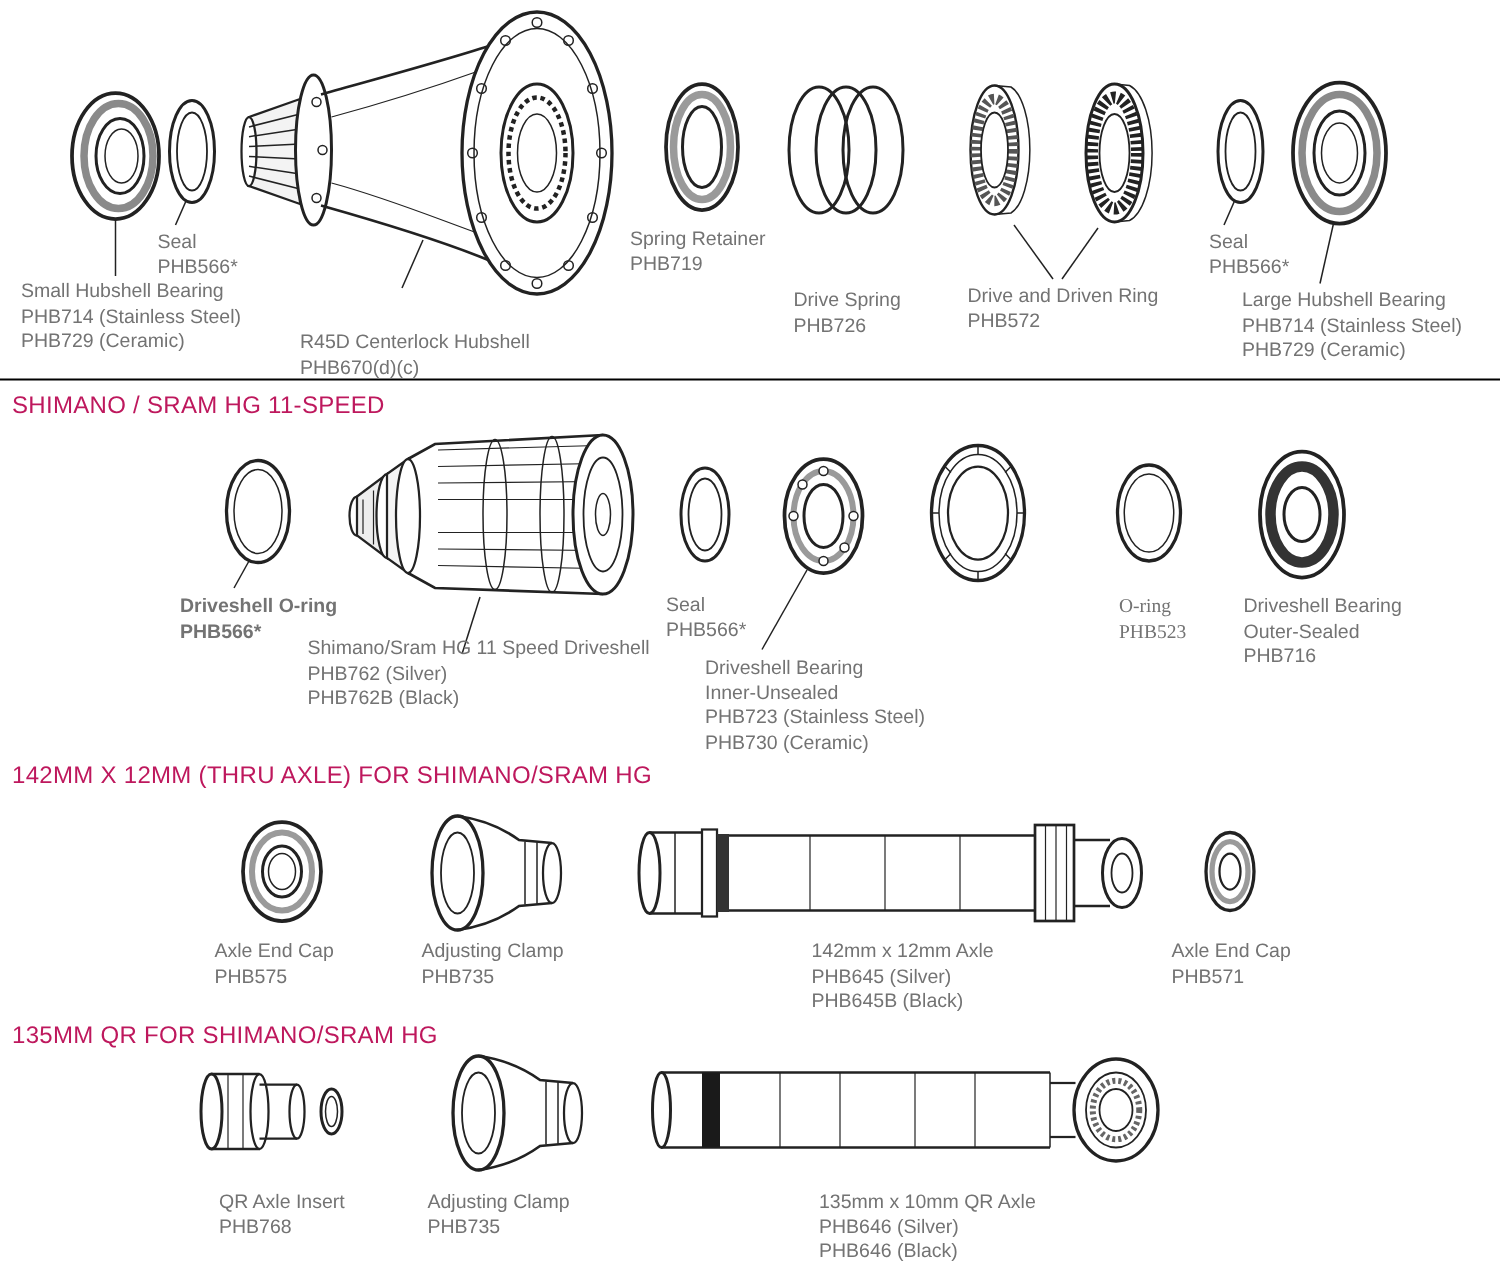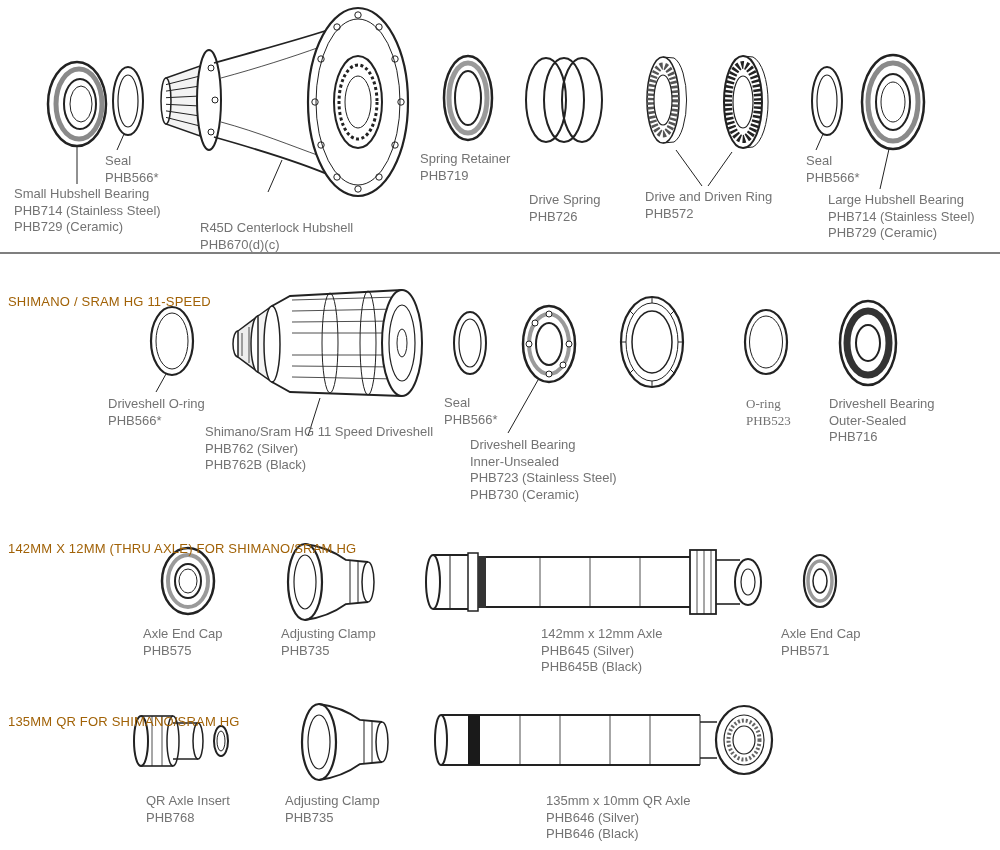--- a/index.html
+++ b/index.html
@@ -1,20 +1,20 @@
 <!DOCTYPE html>
 <html><head>
 <meta charset="utf-8">
 <style>
   html,body{margin:0;padding:0;background:#fff;}
   .stage{position:relative;width:1000px;height:850px;background:#fff;overflow:hidden;
          font-family:"Liberation Sans",sans-serif;color:#1a1a1a;}
   svg{position:absolute;left:0;top:0;}
   .label{position:absolute;font-size:13px;line-height:1.28;white-space:pre-line;color:#737373;}
-  .section-title{position:absolute;font-size:13px;letter-spacing:.2px;color:#a16207;margin-top:32px;}
+  .section-title{position:absolute;font-size:16px;letter-spacing:.2px;color:#be185d;}
 </style>
 </head>
 <body>
 
 <div class="stage">
 
 <svg width="1000" height="850" viewBox="0 0 1000 850">
   <g fill="none" stroke="#222" stroke-width="1.5">
 
     <g>
@@ -283,21 +283,21 @@
 <div class="label" style="left:645px;top:189px;">Drive and Driven Ring
 PHB572</div>
 <div class="label" style="left:806px;top:153px;">Seal
 PHB566*</div>
 <div class="label" style="left:828px;top:192px;">Large Hubshell Bearing
 PHB714 (Stainless Steel)
 PHB729 (Ceramic)</div>
 
 <div class="section-title" style="left:8px;top:262px;">SHIMANO / SRAM HG 11-SPEED</div>
 
-<div class="label" style="left:108px;top:396px;">Driveshell O-ring
+<div class="label" style="left:120px;top:396px;font-weight:bold;">Driveshell O-ring
 PHB566*</div>
 <div class="label" style="left:205px;top:424px;">Shimano/Sram HG 11 Speed Driveshell
 PHB762 (Silver)
 PHB762B (Black)</div>
 <div class="label" style="left:444px;top:395px;">Seal
 PHB566*</div>
 <div class="label" style="left:470px;top:437px;">Driveshell Bearing
 Inner-Unsealed
 PHB723 (Stainless Steel)
 PHB730 (Ceramic)</div>

